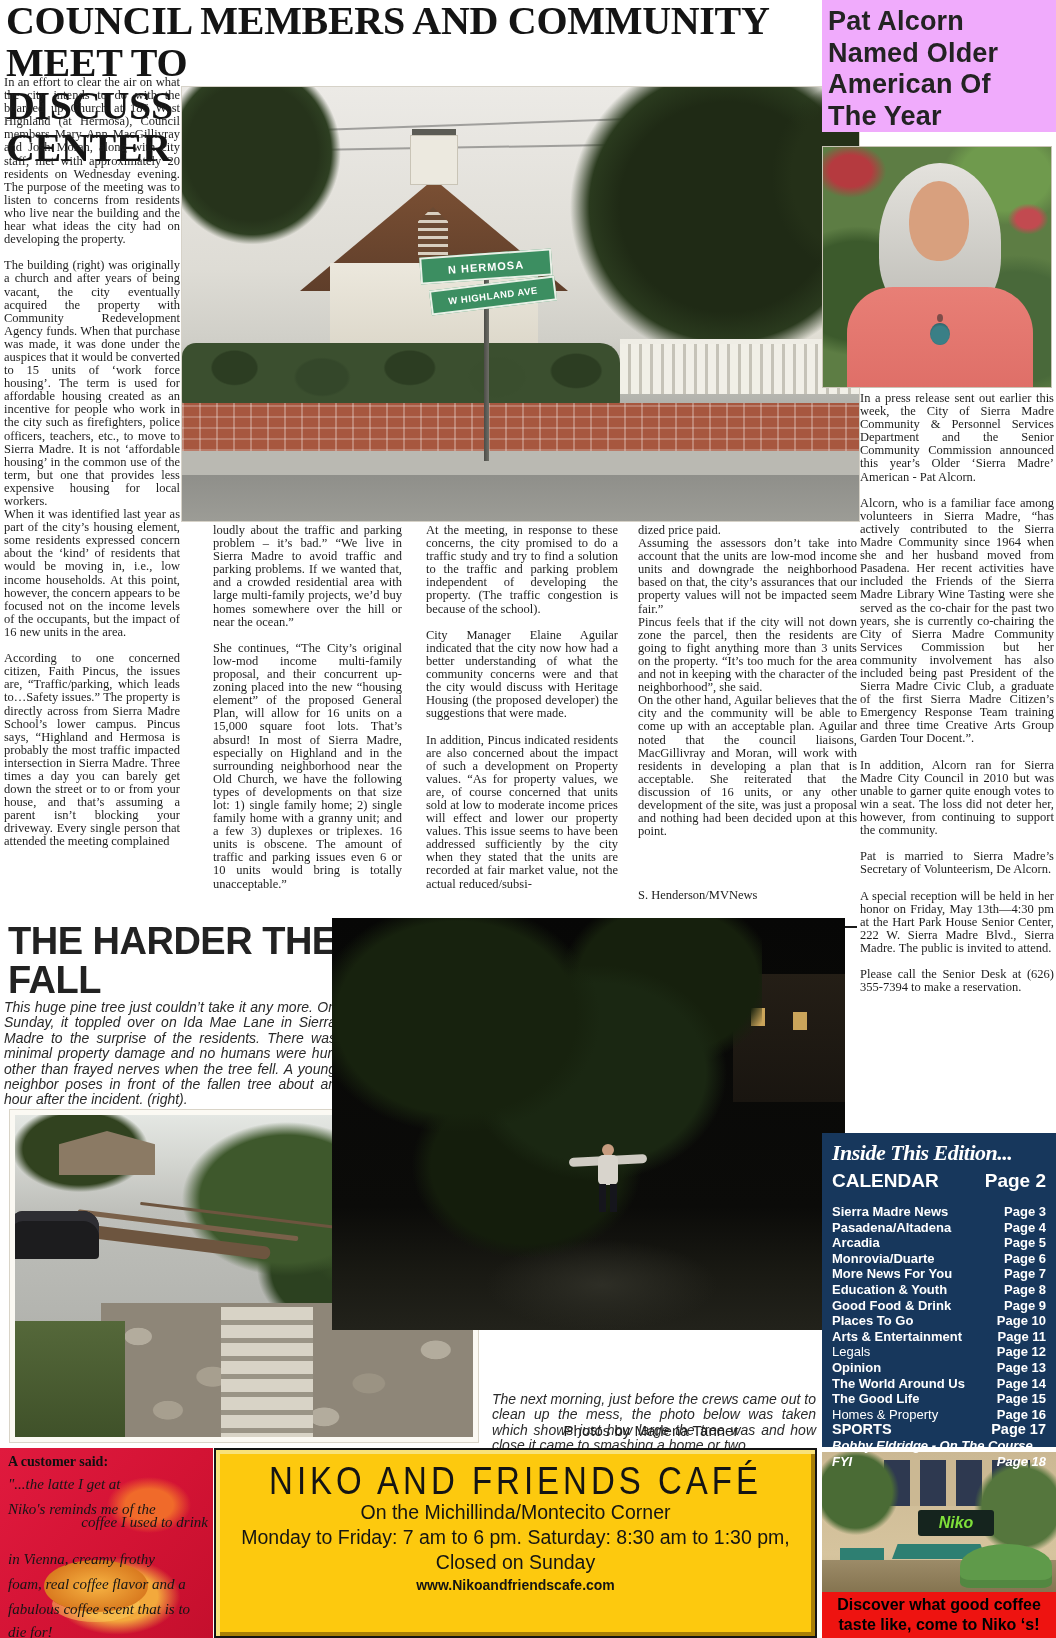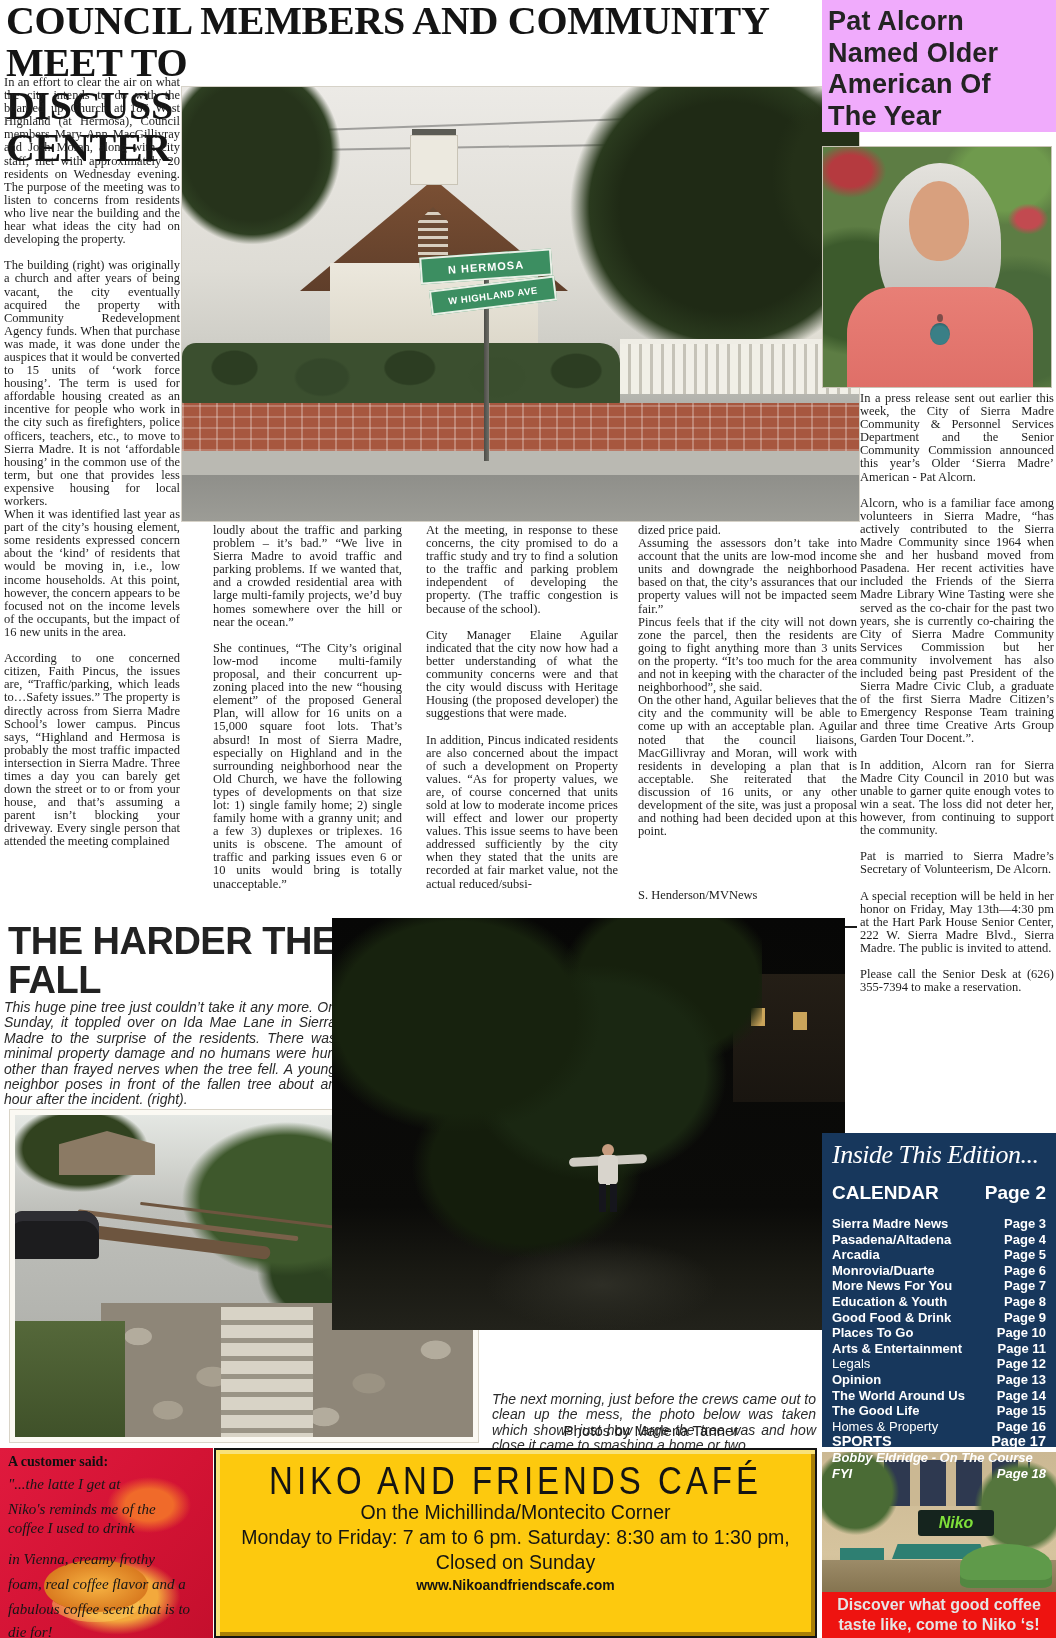--- a/index.html
+++ b/index.html
@@ -187,21 +187,21 @@
     background:repeating-linear-gradient(180deg,#d8d3c6 0 13px,#9a9486 13px 18px); }
   #d-grass { left:0; top:206px; width:110px; height:116px;
     background:linear-gradient(180deg,#55683a,#3f5129); }
   
   #edition {
     position:absolute; left:822px; top:1133px; width:234px; height:314px;
     background:#17375c; color:#fff; box-sizing:border-box; padding:7px 10px 4px 10px;
     font-family:"Liberation Sans", sans-serif; z-index:5;
   }
   #edition-title { font-family:"Liberation Serif", serif; font-style:italic;
-    font-weight:normal; font-size:26px; letter-spacing:-0.5px; margin-bottom:12px; }
+    font-weight:bold; font-size:22px; letter-spacing:-0.5px; margin-bottom:4px; }
   #edition-calendar { display:flex; justify-content:space-between;
     font-weight:bold; font-size:19px; margin-bottom:12px; }
   .ed-row { display:flex; justify-content:space-between;
     font-weight:bold; font-size:13px; line-height:15.6px; }
   .ed-row .pg { font-weight:bold; }
   .ed-row.light { font-weight:normal; }
   .ed-row.sports { font-size:14.5px; }
   .ed-row.it { font-style:italic; }
   
   #coffee-ad { left:0; top:1448px; width:213px; height:190px;
@@ -244,21 +244,21 @@
     clip-path:polygon(6% 0,94% 0,100% 100%,0 100%); }
   #s-awning2 { left:18px; top:96px; width:44px; height:12px; background:#2e7f72; }
   #s-lower { left:0; top:108px; width:234px; height:32px;
     background:linear-gradient(180deg,#9c8b68,#857450); }
   #s-umbrella { right:4px; top:92px; width:92px; height:44px; background:#5f9a4a;
     border-radius:50% 50% 12% 12%;
     box-shadow:inset 0 -8px 0 rgba(0,0,0,.12); }
   #s-banner { left:0; bottom:0; width:234px; height:46px; background:#ee1310;
     display:flex; align-items:center; justify-content:center; text-align:center;
     font-family:"Liberation Sans", sans-serif; font-weight:bold; font-size:16px;
-    line-height:20px; color:#e5e5e5; white-space:pre-line; }
+    line-height:20px; color:#000000; white-space:pre-line; }
 </style>
 </head>
 <body>
 
 <div id="page">
 
   <div id="main-headline">COUNCIL MEMBERS AND COMMUNITY MEET TO
 DISCUSS FATE OF THE OLD YOUTH CENTER</div>
 
   <div id="church-photo" class="photo">
@@ -435,21 +435,21 @@
         <span>FYI</span>
         <span class="pg">Page 18</span>
       </div>
   </div>
 
   <div id="coffee-ad" class="photo">
     <div id="cup"></div>
     <div id="coffee-header">A customer said:</div>
     <div class="coffee-line" style="top:28px;">"...the latte I get at</div>
     <div class="coffee-line" style="top:53px;">Niko's reminds me of the</div>
-    <div class="coffee-line" style="top:72px;">coffee I used to drink</div>
+    <div class="coffee-line" style="top:66px;text-align:right;">coffee I used to drink</div>
     <div class="coffee-line" style="top:103px;">in Vienna, creamy frothy</div>
     <div class="coffee-line" style="top:128px;">foam, real coffee flavor and a</div>
     <div class="coffee-line" style="top:153px;">fabulous coffee scent that is to</div>
     <div class="coffee-line" style="top:176px;">die for!</div>
   </div>
 
   <div id="niko-ad" class="photo">
     <div id="niko-title">NIKO AND FRIENDS CAFÉ</div>
     <div class="niko-line">On the Michillinda/Montecito Corner</div>
     <div class="niko-line">Monday to Friday: 7 am to 6 pm.   Saturday: 8:30 am to 1:30 pm, Closed on Sunday</div>

